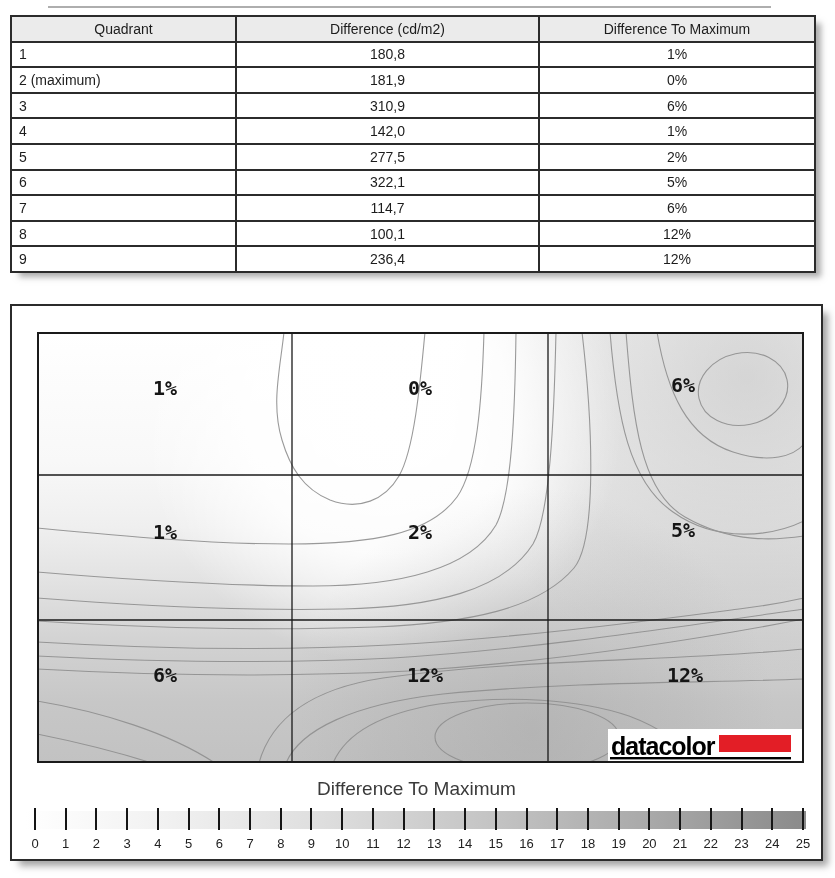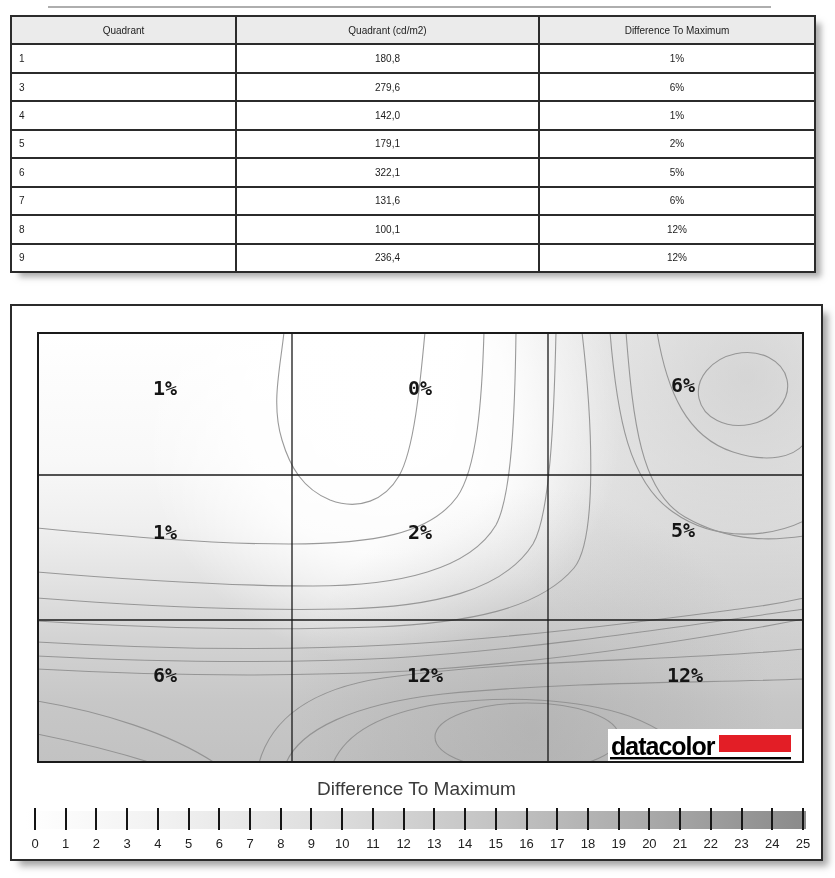--- a/index.html
+++ b/index.html
@@ -5,21 +5,21 @@
   html,body{margin:0;padding:0;background:#ffffff;font-family:"Liberation Sans",sans-serif;}
   #stage{position:relative;width:835px;height:878px;background:#ffffff;overflow:hidden;}
 
   
   .top-rule{position:absolute;left:48px;top:6px;width:723px;height:2px;background:#aeaeae;}
 
   
   .lum-table{position:absolute;left:10px;top:15px;width:804px;height:258px;
     border-collapse:collapse;table-layout:fixed;
     box-shadow:7px 6px 6px -2px rgba(90,90,90,.5);
-    font-size:10px;color:#1c1c1c;background:#fff;}
+    font-size:14px;color:#1c1c1c;background:#fff;}
   .lum-table td,.lum-table th{border:2px solid #2b2b2b;font-weight:normal;padding:0;}
   .lum-table th{background:#ebebeb;text-align:center;}
   .lum-table td.c-q{text-align:left;padding-left:7px;}
   .lum-table td.c-l,.lum-table td.c-d{text-align:center;}
   .col-q{width:225px;} .col-l{width:303px;} .col-d{width:276px;}
 
   
   .report-box{position:absolute;left:10px;top:304px;width:809px;height:553px;
     background:#ffffff;border:2px solid #2b2b2b;
     box-shadow:7px 7px 7px -2px rgba(90,90,90,.55);}
@@ -46,51 +46,56 @@
 
   <table class="lum-table">
     <colgroup>
         <col class="col-q">
         <col class="col-l">
         <col class="col-d">
       </colgroup>
     <tbody>
         <tr>
       <th>Quadrant</th>
-      <th>Quadrant (cd/m2)</th>
+      <th>Difference (cd/m2)</th>
       <th>Difference To Maximum</th>
     </tr>
     <tr>
       <td class="c-q">1</td>
       <td class="c-l">180,8</td>
       <td class="c-d">1%</td>
     </tr>
     <tr>
+      <td class="c-q">2 (maximum)</td>
+      <td class="c-l">181,9</td>
+      <td class="c-d">0%</td>
+    </tr>
+    <tr>
       <td class="c-q">3</td>
-      <td class="c-l">279,6</td>
+      <td class="c-l">310,9</td>
       <td class="c-d">6%</td>
     </tr>
     <tr>
       <td class="c-q">4</td>
       <td class="c-l">142,0</td>
       <td class="c-d">1%</td>
     </tr>
     <tr>
       <td class="c-q">5</td>
-      <td class="c-l">179,1</td>
+      <td class="c-l">277,5</td>
       <td class="c-d">2%</td>
     </tr>
     <tr>
       <td class="c-q">6</td>
       <td class="c-l">322,1</td>
       <td class="c-d">5%</td>
     </tr>
     <tr>
       <td class="c-q">7</td>
-      <td class="c-l">131,6</td>
+      <td class="c-l">114,7</td>
       <td class="c-d">6%</td>
     </tr>
     <tr>
       <td class="c-q">8</td>
       <td class="c-l">100,1</td>
       <td class="c-d">12%</td>
     </tr>
     <tr>
       <td class="c-q">9</td>
       <td class="c-l">236,4</td>

